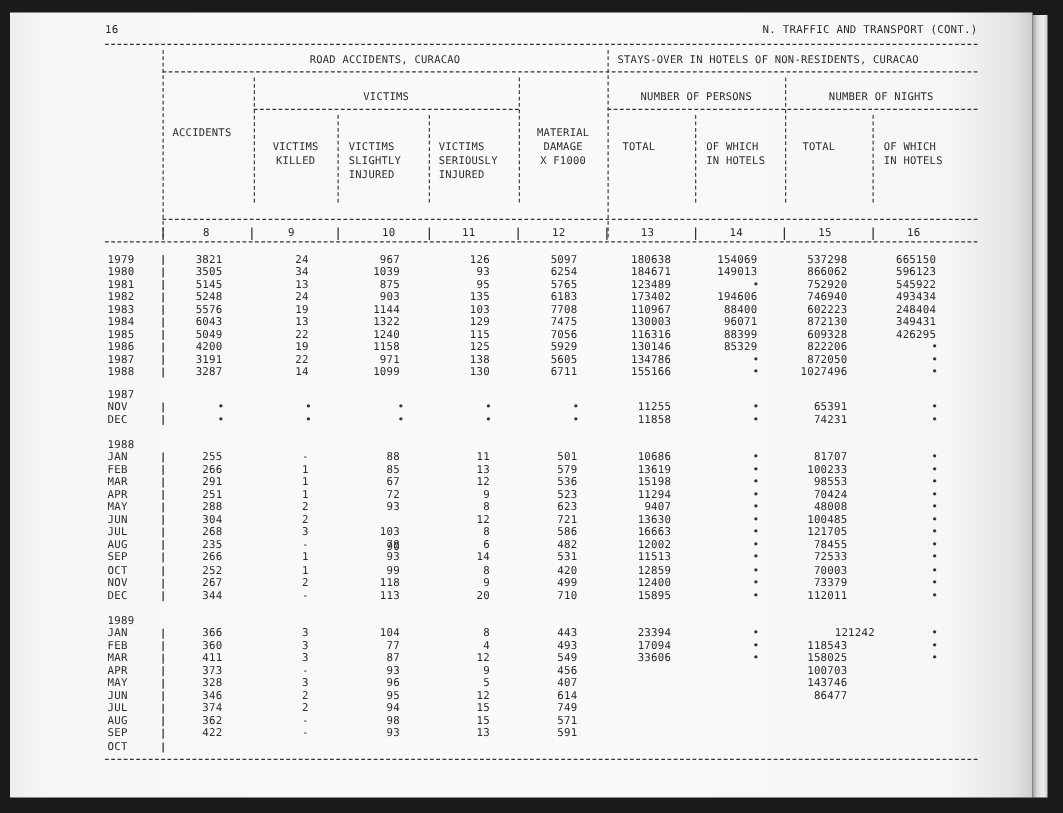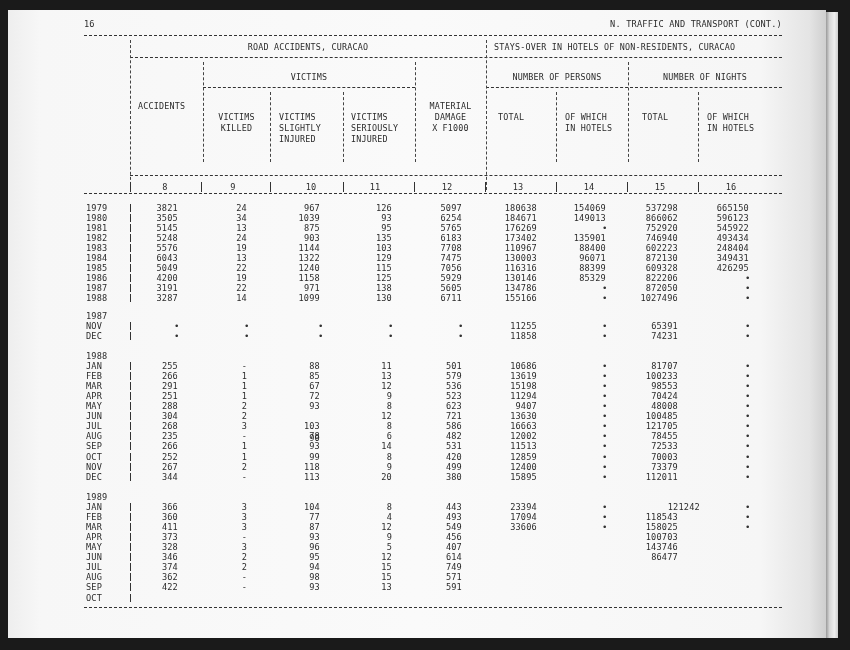--- a/index.html
+++ b/index.html
@@ -128,33 +128,33 @@
     <div class="t r" style="left: 546px; top: 213.05px; width: 60px;">149013</div>
     <div class="t r" style="left: 618px; top: 213.05px; width: 60px;">866062</div>
     <div class="t r" style="left: 689px; top: 213.05px; width: 60px;">596123</div>
     <div class="t" style="left: 86px; top: 223.1px;">1981</div>
     <div class="vbar" style="left: 130px; top: 224.1px; height: 8px;"></div>
     <div class="t r" style="left: 118px; top: 223.1px; width: 60px;">5145</div>
     <div class="t r" style="left: 187px; top: 223.1px; width: 60px;">13</div>
     <div class="t r" style="left: 260px; top: 223.1px; width: 60px;">875</div>
     <div class="t r" style="left: 332px; top: 223.1px; width: 60px;">95</div>
     <div class="t r" style="left: 402px; top: 223.1px; width: 60px;">5765</div>
-    <div class="t r" style="left: 477px; top: 223.1px; width: 60px;">176269</div>
+    <div class="t r" style="left: 477px; top: 223.1px; width: 60px;">123489</div>
     <div class="dot" style="left: 602px; top: 223.1px;">•</div>
     <div class="t r" style="left: 618px; top: 223.1px; width: 60px;">752920</div>
     <div class="t r" style="left: 689px; top: 223.1px; width: 60px;">545922</div>
     <div class="t" style="left: 86px; top: 233.15px;">1982</div>
     <div class="vbar" style="left: 130px; top: 234.15px; height: 8px;"></div>
     <div class="t r" style="left: 118px; top: 233.15px; width: 60px;">5248</div>
     <div class="t r" style="left: 187px; top: 233.15px; width: 60px;">24</div>
     <div class="t r" style="left: 260px; top: 233.15px; width: 60px;">903</div>
     <div class="t r" style="left: 332px; top: 233.15px; width: 60px;">135</div>
     <div class="t r" style="left: 402px; top: 233.15px; width: 60px;">6183</div>
     <div class="t r" style="left: 477px; top: 233.15px; width: 60px;">173402</div>
-    <div class="t r" style="left: 546px; top: 233.15px; width: 60px;">135901</div>
+    <div class="t r" style="left: 546px; top: 233.15px; width: 60px;">194606</div>
     <div class="t r" style="left: 618px; top: 233.15px; width: 60px;">746940</div>
     <div class="t r" style="left: 689px; top: 233.15px; width: 60px;">493434</div>
     <div class="t" style="left: 86px; top: 243.2px;">1983</div>
     <div class="vbar" style="left: 130px; top: 244.2px; height: 8px;"></div>
     <div class="t r" style="left: 118px; top: 243.2px; width: 60px;">5576</div>
     <div class="t r" style="left: 187px; top: 243.2px; width: 60px;">19</div>
     <div class="t r" style="left: 260px; top: 243.2px; width: 60px;">1144</div>
     <div class="t r" style="left: 332px; top: 243.2px; width: 60px;">103</div>
     <div class="t r" style="left: 402px; top: 243.2px; width: 60px;">7708</div>
     <div class="t r" style="left: 477px; top: 243.2px; width: 60px;">110967</div>
@@ -360,21 +360,21 @@
     <div class="t r" style="left: 477px; top: 461.55px; width: 60px;">12400</div>
     <div class="dot" style="left: 602px; top: 461.55px;">•</div>
     <div class="t r" style="left: 618px; top: 461.55px; width: 60px;">73379</div>
     <div class="dot" style="left: 745px; top: 461.55px;">•</div>
     <div class="t" style="left: 86px; top: 471.6px;">DEC</div>
     <div class="vbar" style="left: 130px; top: 472.6px; height: 8px;"></div>
     <div class="t r" style="left: 118px; top: 471.6px; width: 60px;">344</div>
     <div class="t r" style="left: 187px; top: 471.6px; width: 60px;">-</div>
     <div class="t r" style="left: 260px; top: 471.6px; width: 60px;">113</div>
     <div class="t r" style="left: 332px; top: 471.6px; width: 60px;">20</div>
-    <div class="t r" style="left: 402px; top: 471.6px; width: 60px;">380</div>
+    <div class="t r" style="left: 402px; top: 471.6px; width: 60px;">710</div>
     <div class="t r" style="left: 477px; top: 471.6px; width: 60px;">15895</div>
     <div class="dot" style="left: 602px; top: 471.6px;">•</div>
     <div class="t r" style="left: 618px; top: 471.6px; width: 60px;">112011</div>
     <div class="dot" style="left: 745px; top: 471.6px;">•</div>
     <div class="t" style="left: 86px; top: 492px;">1989</div>
     <div class="t" style="left: 86px; top: 502.05px;">JAN</div>
     <div class="vbar" style="left: 130px; top: 503.05px; height: 8px;"></div>
     <div class="t r" style="left: 118px; top: 502.05px; width: 60px;">366</div>
     <div class="t r" style="left: 187px; top: 502.05px; width: 60px;">3</div>
     <div class="t r" style="left: 260px; top: 502.05px; width: 60px;">104</div>

